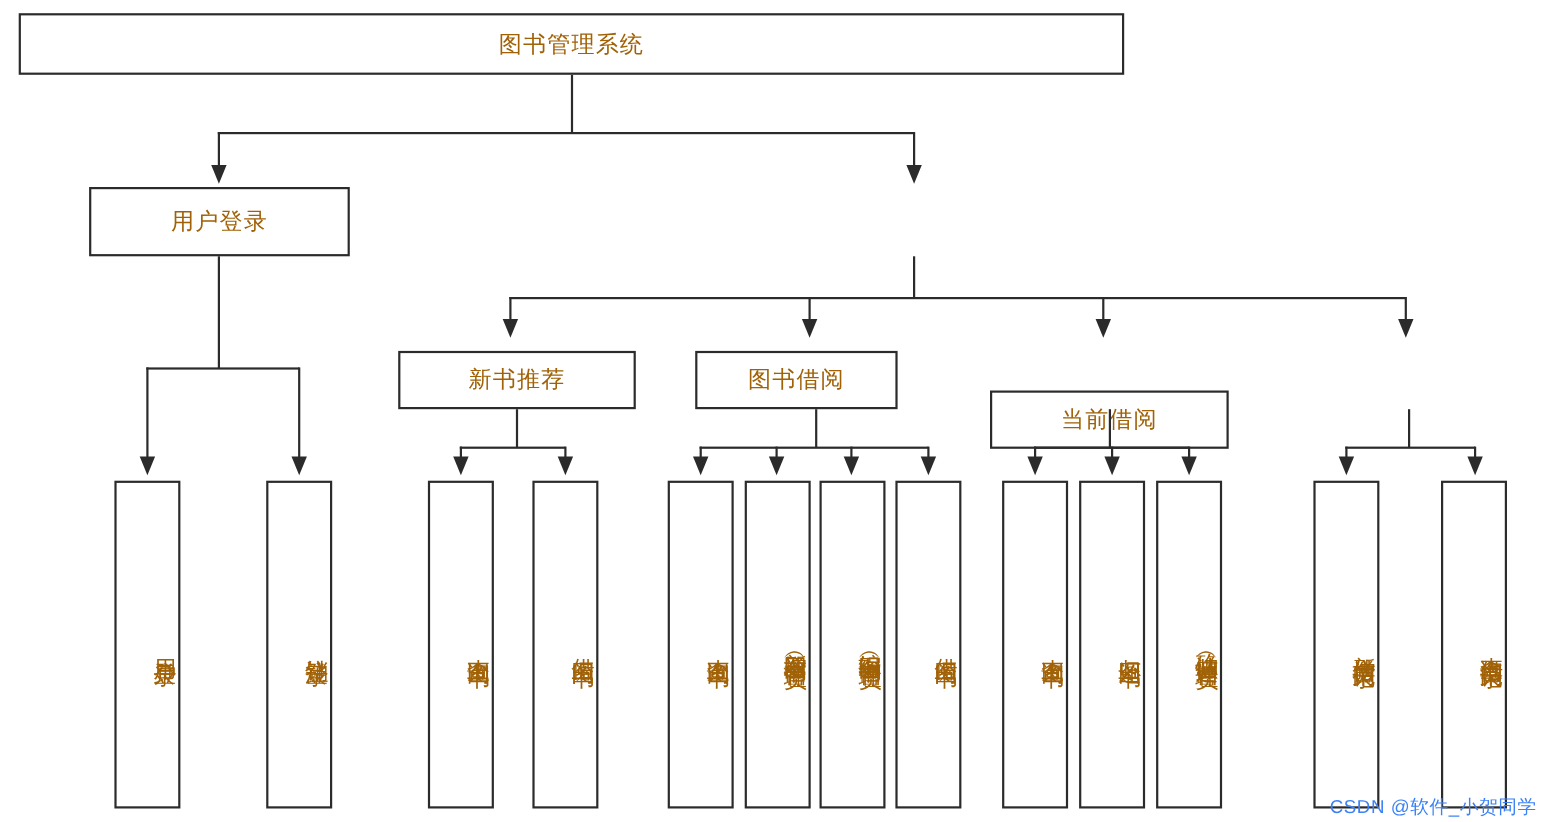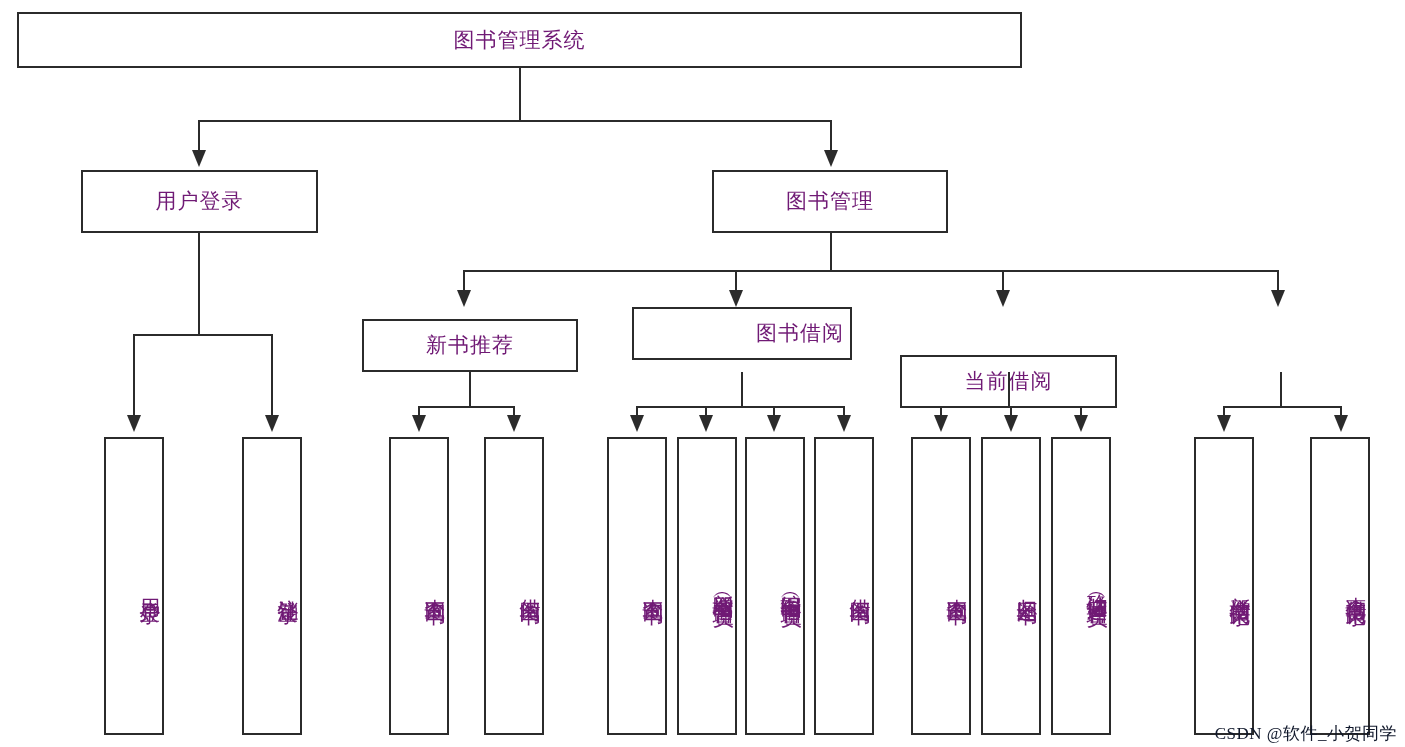--- a/index.html
+++ b/index.html
@@ -17,21 +17,21 @@
   }
   
   .node {
     position: absolute;
     box-sizing: border-box;
     border: 2px solid #2b2b2b;
     background: #ffffff;
     display: flex;
     align-items: center;
     justify-content: center;
-    color: #701a75;
+    color: #a16207;
     line-height: 1.18;
     text-align: center;
   }
   .node.horiz {
     font-size: 21px;
     letter-spacing: 1px;
     padding: 0 6px;
   }
   .node.vert {
     writing-mode: vertical-rl;
@@ -57,47 +57,44 @@
     border-left: 7px solid transparent;
     border-right: 7px solid transparent;
     border-top: 17px solid #2b2b2b;
   }
   
   #watermark {
     position: absolute;
     right: 8px;
     bottom: 2px;
     font-size: 17px;
-    color: #0f172a;
+    color: #3b82f6;
     letter-spacing: 0.5px;
     white-space: nowrap;
-    font-family: Liberation Serif, serif;
+    font-family: Liberation Sans, sans-serif;
   }
 </style>
 </head>
 <body>
 
 <div id="canvas">
 
   <div class="node horiz" style="left:17px; top:12px; width:1005px; height:56px;">
     <span>图书管理系统</span>
   </div>
 
   <div class="lineV" style="left:519px; top:68px; height:53px;"></div>
   <div class="lineH" style="left:198px; top:120px; width:633px;"></div>
   <div class="lineV" style="left:198px; top:120px; height:32px;"></div>
   <div class="arrow" style="left:192px; top:150px;"></div>
   <div class="lineV" style="left:830px; top:120px; height:32px;"></div>
   <div class="arrow" style="left:824px; top:150px;"></div>
 
   <div class="node horiz" style="left:81px; top:170px; width:237px; height:63px;">
     <span>用户登录</span>
-  </div>
-  <div class="node horiz" style="left:712px; top:170px; width:236px; height:63px;">
-    <span>图书管理</span>
   </div>
 
   <div class="lineV" style="left:198px; top:233px; height:102px;"></div>
   <div class="lineH" style="left:133px; top:334px; width:139px;"></div>
   <div class="lineV" style="left:133px; top:334px; height:84px;"></div>
   <div class="arrow" style="left:127px; top:415px;"></div>
   <div class="lineV" style="left:271px; top:334px; height:84px;"></div>
   <div class="arrow" style="left:265px; top:415px;"></div>
 
   <div class="lineV" style="left:830px; top:233px; height:38px;"></div>
@@ -107,21 +104,21 @@
   <div class="lineV" style="left:735px; top:270px; height:22px;"></div>
   <div class="arrow" style="left:729px; top:290px;"></div>
   <div class="lineV" style="left:1002px; top:270px; height:22px;"></div>
   <div class="arrow" style="left:996px; top:290px;"></div>
   <div class="lineV" style="left:1277px; top:270px; height:22px;"></div>
   <div class="arrow" style="left:1271px; top:290px;"></div>
 
   <div class="node horiz" style="left:362px; top:319px; width:216px; height:53px;">
     <span>新书推荐</span>
   </div>
-  <div class="node horiz" style="left:632px; top:307px; width:220px; height:53px;justify-content:flex-end;">
+  <div class="node horiz" style="left:632px; top:319px; width:184px; height:53px;">
     <span>图书借阅</span>
   </div>
   <div class="node horiz" style="left:900px; top:319px; width:217px; height:53px;margin-top:36px;">
     <span>当前借阅</span>
   </div>
 
   <div class="lineV" style="left:469px; top:372px; height:35px;"></div>
   <div class="lineH" style="left:418px; top:406px; width:96px;"></div>
   <div class="lineV" style="left:418px; top:406px; height:12px;"></div>
   <div class="arrow" style="left:412px; top:415px;"></div>

